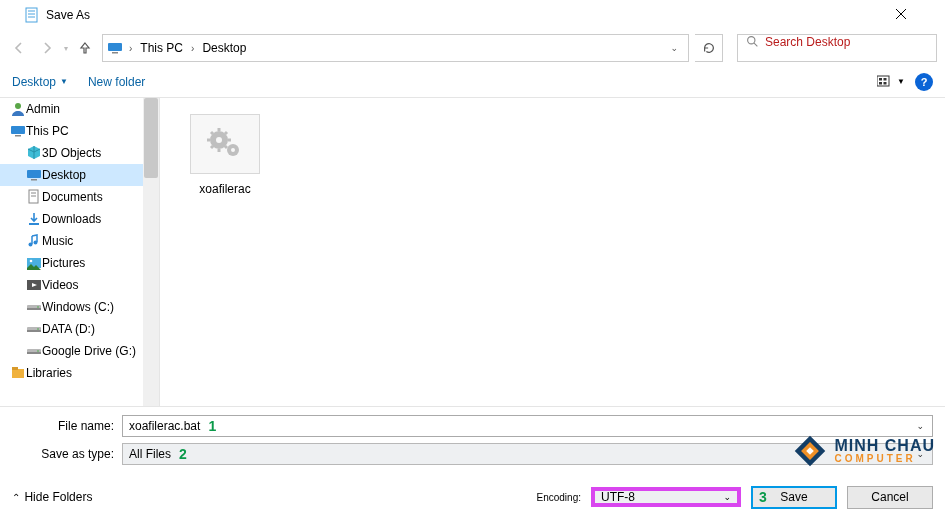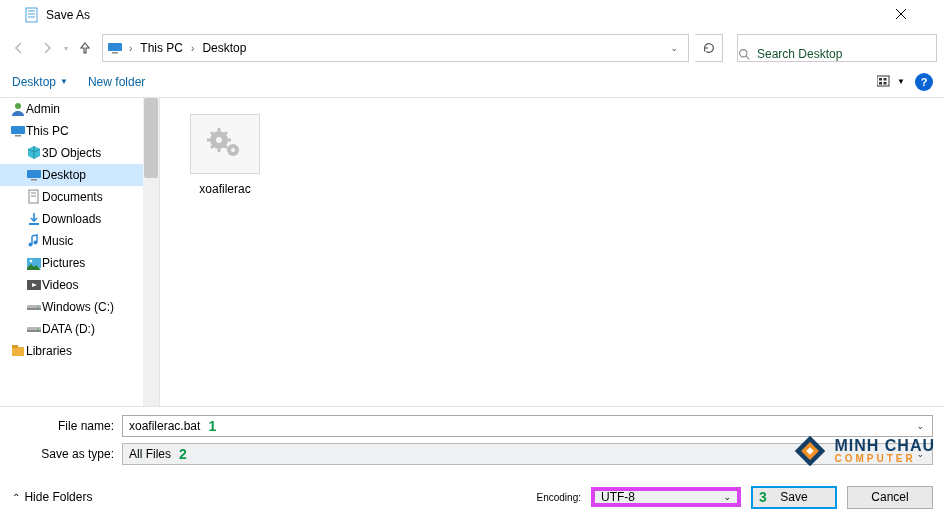--- a/index.html
+++ b/index.html
@@ -15,21 +15,21 @@
   .navbar { height: 36px; display: flex; align-items: center; padding: 0 8px; gap: 6px; }
   .nav-arrow { width: 22px; height: 22px; display: flex; align-items: center; justify-content: center; color: #999; }
   .nav-up { width: 22px; height: 22px; display:flex; align-items:center; justify-content:center; color:#333; }
   .addrbar { flex: 1; height: 28px; border: 1px solid #ccc; display: flex; align-items: center; padding: 0 4px; gap: 4px; background:#fff; }
   .addrbar .pc-icon { width:16px; height:16px; }
   .addrbar .crumb { padding: 0 2px; font-size:12px; }
   .addrbar .sep { color:#555; font-size:10px; padding:0 2px; }
   .addrbar .spacer { flex:1; }
   .addrbar .drop { color:#555; font-size:9px; padding: 0 6px;}
   .refresh { width:28px; height:28px; border:1px solid #ccc; border-left:none; display:flex; align-items:center; justify-content:center; }
-  .searchbox { width:200px; height:28px; border:1px solid #ccc; display:flex; align-items:flex-end; padding:0 0; gap:6px; color:#14532d; margin-left:8px; }
+  .searchbox { width:200px; height:28px; border:1px solid #ccc; display:flex; align-items:flex-start; padding:0 8px; gap:6px; color:#b91c1c; margin-left:8px; }
   .searchbox .search-ph { flex:1; font-size:12px; }
 
   
   .toolbar { height:32px; border-bottom:1px solid #e5e5e5; display:flex; align-items:center; padding:0 12px; gap:20px; }
   .toolbar .btn { color:#0a64a4; font-size:12px; display:flex; align-items:center; gap:4px; }
   .toolbar .btn .tri { font-size:8px; }
   .toolbar .right { margin-left:auto; display:flex; align-items:center; gap:10px; }
   .toolbar .view-pick { display:flex; align-items:center; gap:2px; }
   .help-circle { width:18px; height:18px; border-radius:50%; background:#0a64d6; color:#fff; font-size:11px; font-weight:bold; display:flex; align-items:center; justify-content:center; }
 
@@ -242,20 +242,28 @@
             </svg></span>
           <span>Windows (C:)</span>
         </li>
         <li class="indent ">
           <span class="t-icon"><svg viewBox="0 0 16 16">
               <rect x="1" y="6" width="14" height="5" rx="1" fill="#b8b8b8"></rect>
               <rect x="1" y="9" width="14" height="2" fill="#888"></rect>
               <circle cx="12" cy="8" r="0.8" fill="#4a4"></circle>
             </svg></span>
           <span>DATA (D:)</span>
+        </li>
+        <li class="indent ">
+          <span class="t-icon"><svg viewBox="0 0 16 16">
+              <rect x="1" y="6" width="14" height="5" rx="1" fill="#b8b8b8"></rect>
+              <rect x="1" y="9" width="14" height="2" fill="#888"></rect>
+              <circle cx="12" cy="8" r="0.8" fill="#4a4"></circle>
+            </svg></span>
+          <span>Google Drive (G:)</span>
         </li>
         <li class="">
           <span class="t-icon"><svg viewBox="0 0 16 16">
               <rect x="2" y="4" width="12" height="9" fill="#f0b23e"></rect>
               <rect x="2" y="2" width="6" height="3" fill="#d89a2a"></rect>
             </svg></span>
           <span>Libraries</span>
         </li>
       </ul>
     <div class="tree-scroll">

